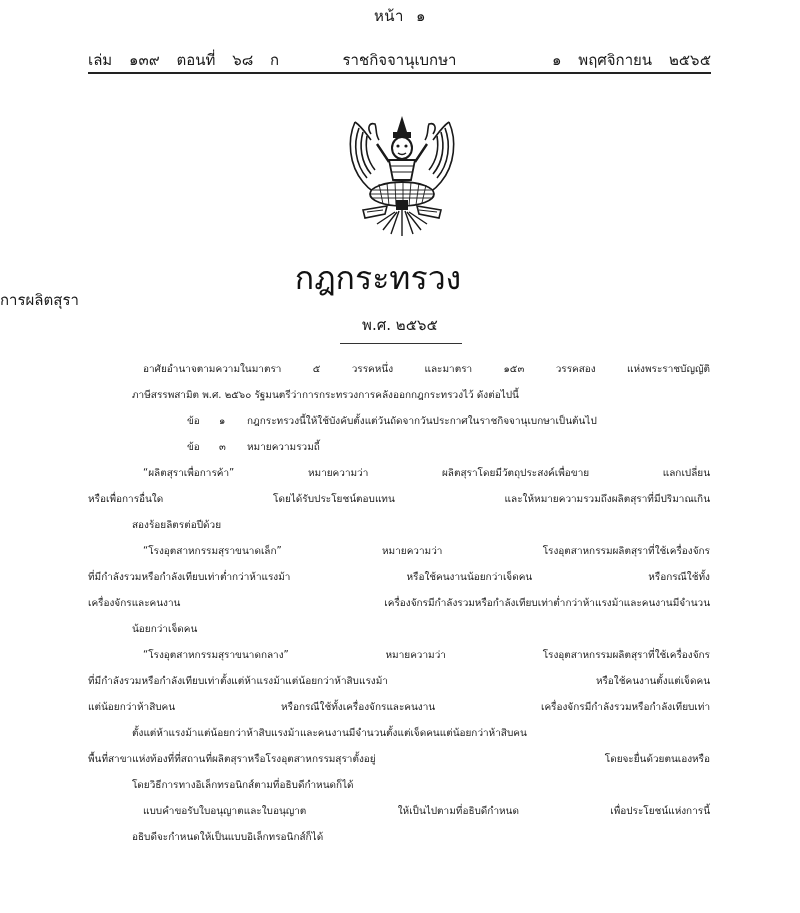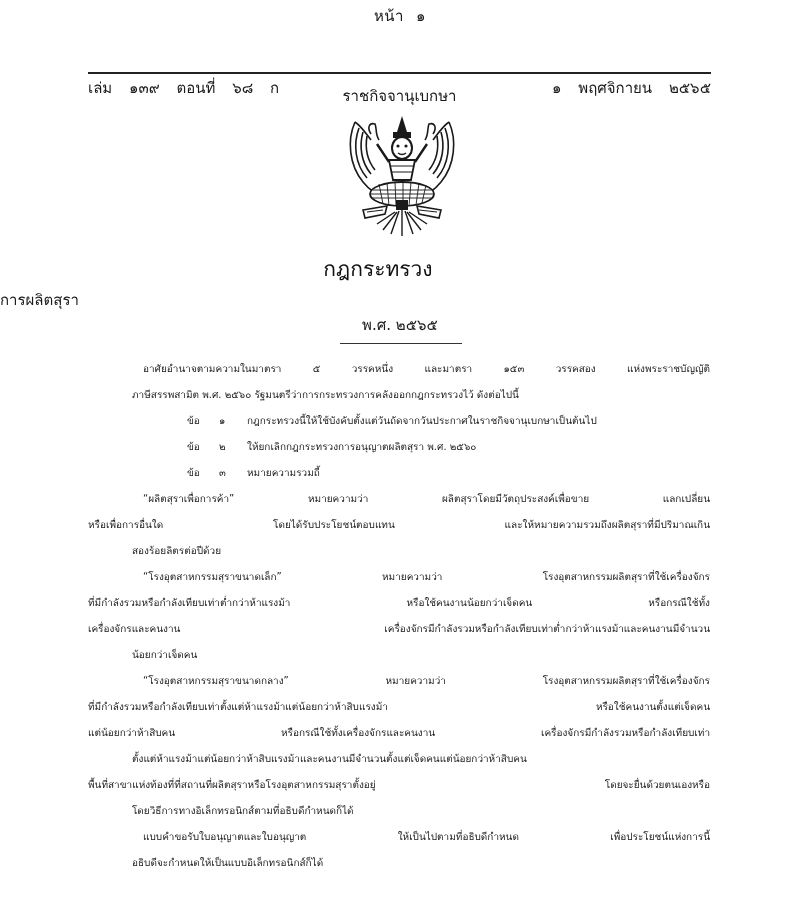--- a/index.html
+++ b/index.html
@@ -9,37 +9,36 @@
     color: #1a1a1a;
   }
   .page-num {
     position: absolute; top: 4px; left: 0; width: 800px;
     text-align: center; font-size: 15px; letter-spacing: 0.5px;
   }
   .page-num span + span { margin-left: 12px; }
   .header-row {
     position: absolute; top: 48px; left: 88px; width: 623px; height: 22px;
     font-size: 15px;
-    margin-top: 28px;
   }
   .header-row .h-left { position: absolute; left: 0; top: 0; white-space: nowrap; }
   .header-row .h-left span { margin-right: 12px; }
-  .header-row .h-center { position: absolute; left: 0; width: 100%; text-align: center; top: 8px; }
+  .header-row .h-center { position: absolute; left: 0; width: 100%; text-align: center; top: 0; }
   .header-row .h-right { position: absolute; right: 0; top: 0; white-space: nowrap; }
   .header-row .h-right span { margin-left: 12px; }
   .header-rule {
     position: absolute; top: 72px; left: 88px; width: 623px; height: 0;
     border-top: 2px solid #222;
   }
   .emblem {
     position: absolute; left: 343px; top: 110px; width: 118px; height: 130px;
   }
   .title {
     position: absolute; top: 252px; left: 0; width: 756px; text-align: center;
-    font-size: 21px; font-weight: 400; color: #111;
+    font-size: 32px; font-weight: 400; color: #111;
   }
   .subtitle {
     position: absolute; top: 288px; left: 0; width: 800px; 
     font-size: 15px;
   }
   .year {
     position: absolute; top: 313px; left: 0; width: 800px; text-align: center;
     font-size: 15px;
   }
   .title-rule {
@@ -140,21 +139,20 @@
 <div class="title">กฎกระทรวง</div>
 <div class="subtitle">การผลิตสุรา</div>
 <div class="year">พ.ศ. ๒๕๖๕</div>
 <div class="title-rule"></div>
 
 <div class="body">
   <span class="line indent">อาศัยอำนาจตามความในมาตรา ๕ วรรคหนึ่ง และมาตรา ๑๕๓ วรรคสอง แห่งพระราชบัญญัติ</span>
   <span class="line last">ภาษีสรรพสามิต พ.ศ. ๒๕๖๐ รัฐมนตรีว่าการกระทรวงการคลังออกกฎกระทรวงไว้ ดังต่อไปนี้</span>
 
   <span class="line indent clause last"><span class="kho">ข้อ</span><span class="num">๑</span><span>กฎกระทรวงนี้ให้ใช้บังคับตั้งแต่วันถัดจากวันประกาศในราชกิจจานุเบกษาเป็นต้นไป</span></span>
-  <span class="line indent clause last"><span class="kho">ข้อ</span><span class="num">๒</span><span>ให้ยกเลิกกฎกระทรวงการอนุญาตผลิตสุรา พ.ศ. ๒๕๖๐</span></span>
   <span class="line indent clause last"><span class="kho">ข้อ</span><span class="num">๓</span><span>หมายความรวมถี้</span></span>
 
   <span class="line indent">“ผลิตสุราเพื่อการค้า” หมายความว่า ผลิตสุราโดยมีวัตถุประสงค์เพื่อขาย แลกเปลี่ยน</span>
   <span class="line">หรือเพื่อการอื่นใด โดยได้รับประโยชน์ตอบแทน และให้หมายความรวมถึงผลิตสุราที่มีปริมาณเกิน</span>
   <span class="line last">สองร้อยลิตรต่อปีด้วย</span>
 
   <span class="line indent">“โรงอุตสาหกรรมสุราขนาดเล็ก” หมายความว่า โรงอุตสาหกรรมผลิตสุราที่ใช้เครื่องจักร</span>
   <span class="line">ที่มีกำลังรวมหรือกำลังเทียบเท่าต่ำกว่าห้าแรงม้า หรือใช้คนงานน้อยกว่าเจ็ดคน หรือกรณีใช้ทั้ง</span>
   <span class="line">เครื่องจักรและคนงาน เครื่องจักรมีกำลังรวมหรือกำลังเทียบเท่าต่ำกว่าห้าแรงม้าและคนงานมีจำนวน</span>
   <span class="line last">น้อยกว่าเจ็ดคน</span>

